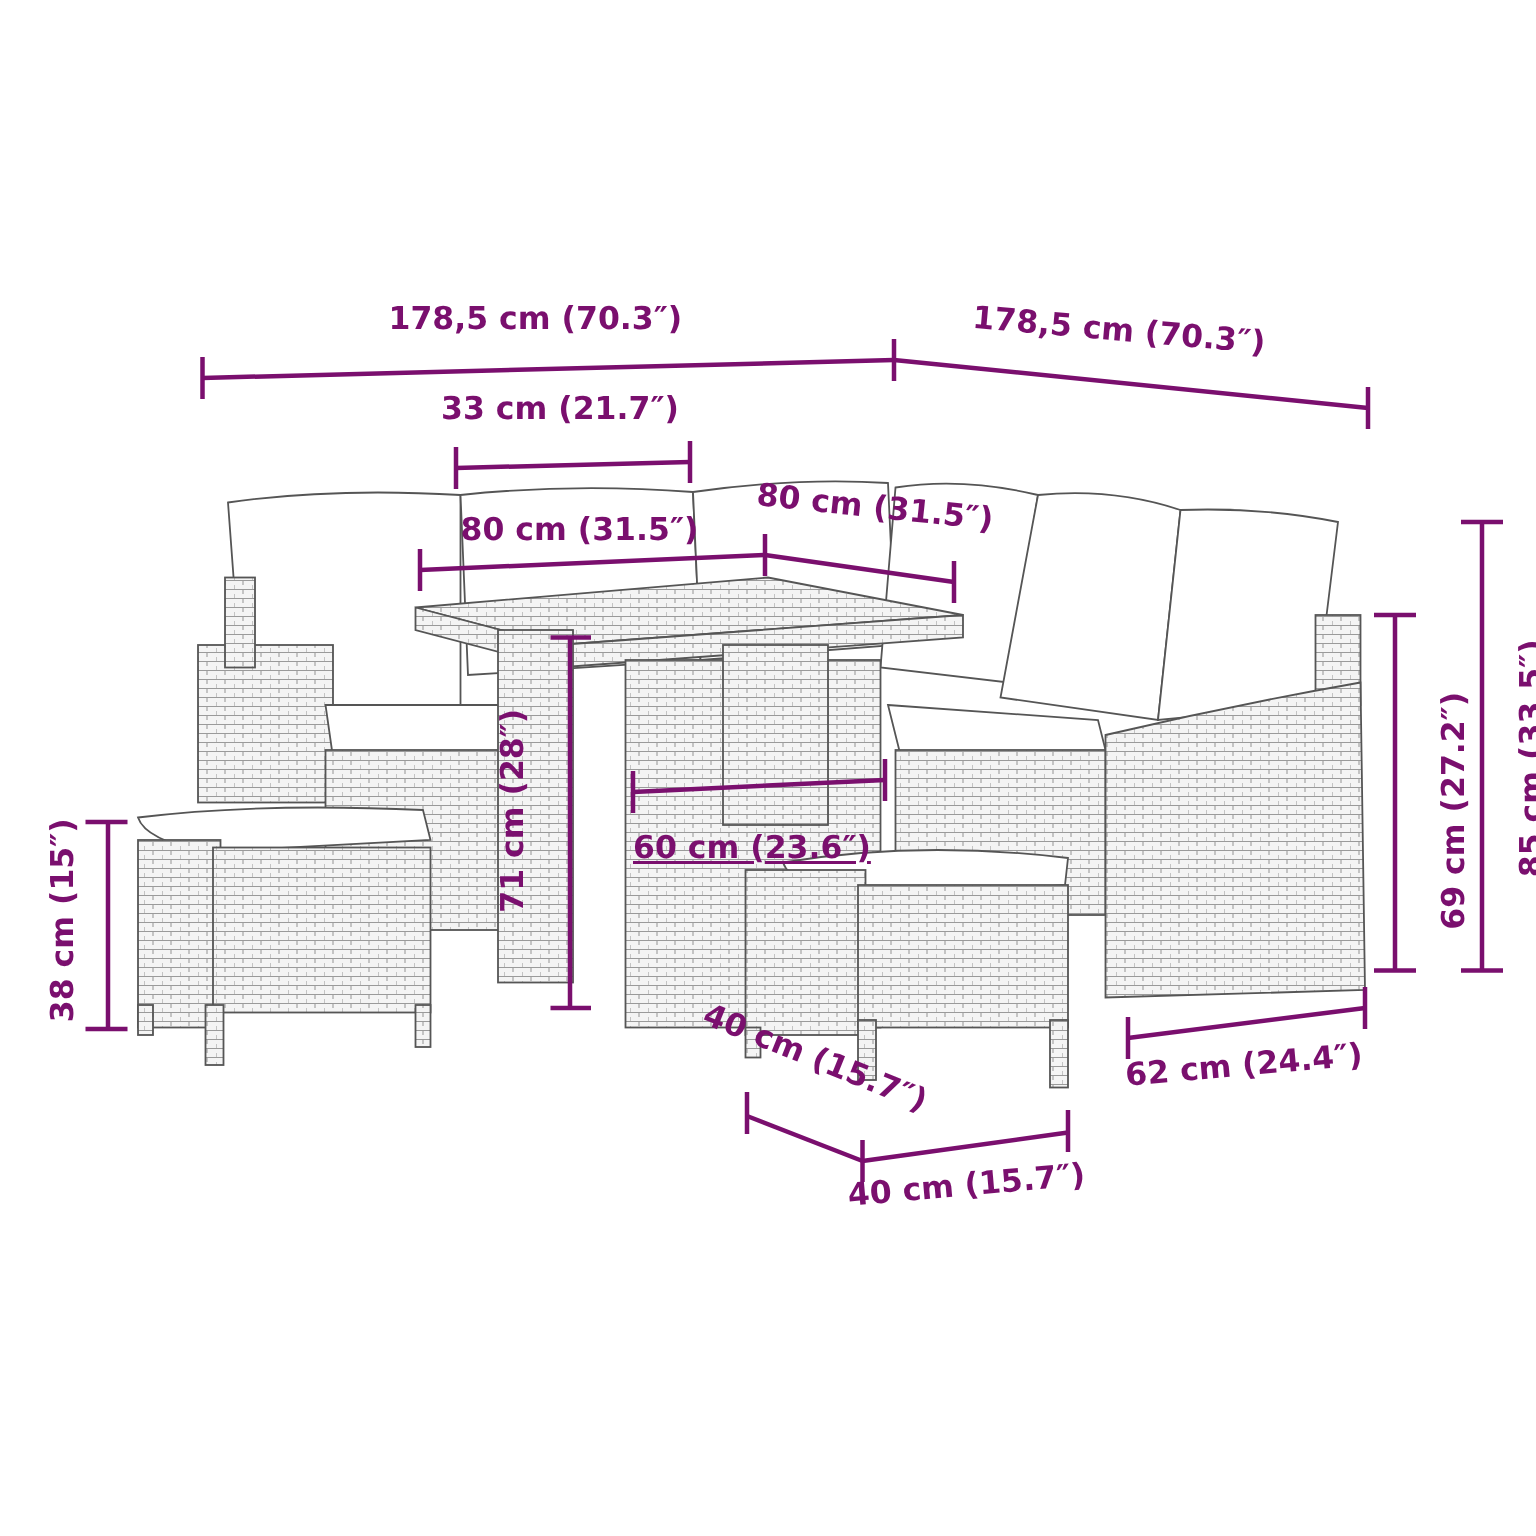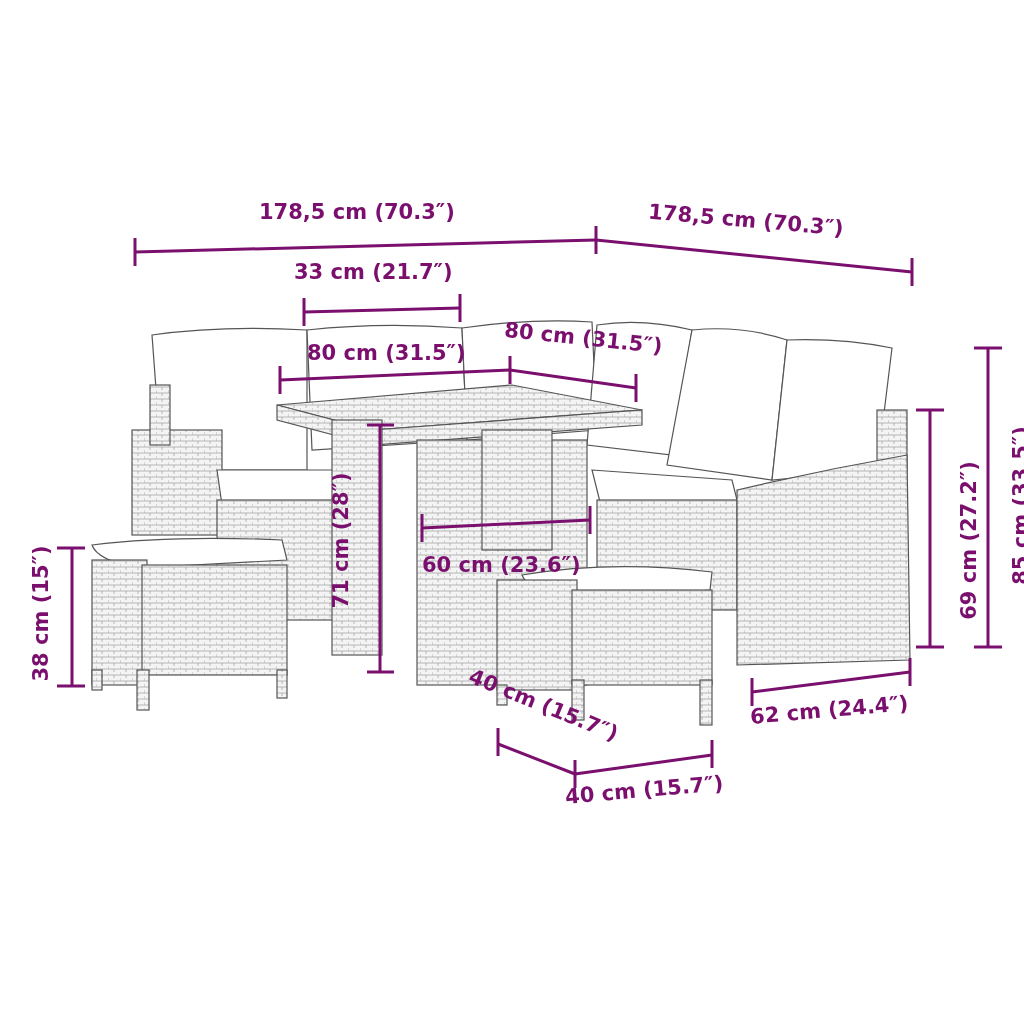--- a/index.html
+++ b/index.html
@@ -107,21 +107,21 @@
       <line x1="962" y1="647" x2="990" y2="647"></line>
     </g>
   </svg>
 
   <div class="dim-label" style="left:247px; top:202px;">178,5 cm (70.3″)</div>
   <div class="dim-label" style="left:636px; top:210px; transform: rotate(5deg);">178,5 cm (70.3″)</div>
   <div class="dim-label" style="left:282px; top:262px;">33 cm (21.7″)</div>
   <div class="dim-label" style="left:295px; top:343px;">80 cm (31.5″)</div>
   <div class="dim-label" style="left:492px; top:328px; transform: rotate(6deg);">80 cm (31.5″)</div>
   <div class="dim-label" style="left:262px; top:530px; transform: rotate(-90deg);">71 cm (28″)</div>
-  <div class="dim-label" style="left:410px; top:555px;">60 cm (23.6″)</div>
+  <div class="dim-label" style="left:410px; top:555px;text-decoration:underline;">60 cm (23.6″)</div>
   <div class="dim-label" style="left:-38px; top:603px; transform: rotate(-90deg);">38 cm (15″)</div>
   <div class="dim-label" style="left:452px; top:695px; transform: rotate(22deg);">40 cm (15.7″)</div>
   <div class="dim-label" style="left:553px; top:780px; transform: rotate(-5deg);">40 cm (15.7″)</div>
   <div class="dim-label" style="left:738px; top:700px; transform: rotate(-5deg);">62 cm (24.4″)</div>
   <div class="dim-label" style="left:878px; top:530px; transform: rotate(-90deg);">69 cm (27.2″)</div>
   <div class="dim-label" style="left:930px; top:495px; transform: rotate(-90deg);">85 cm (33.5″)</div>
 
 </div>
 
 </body></html>

